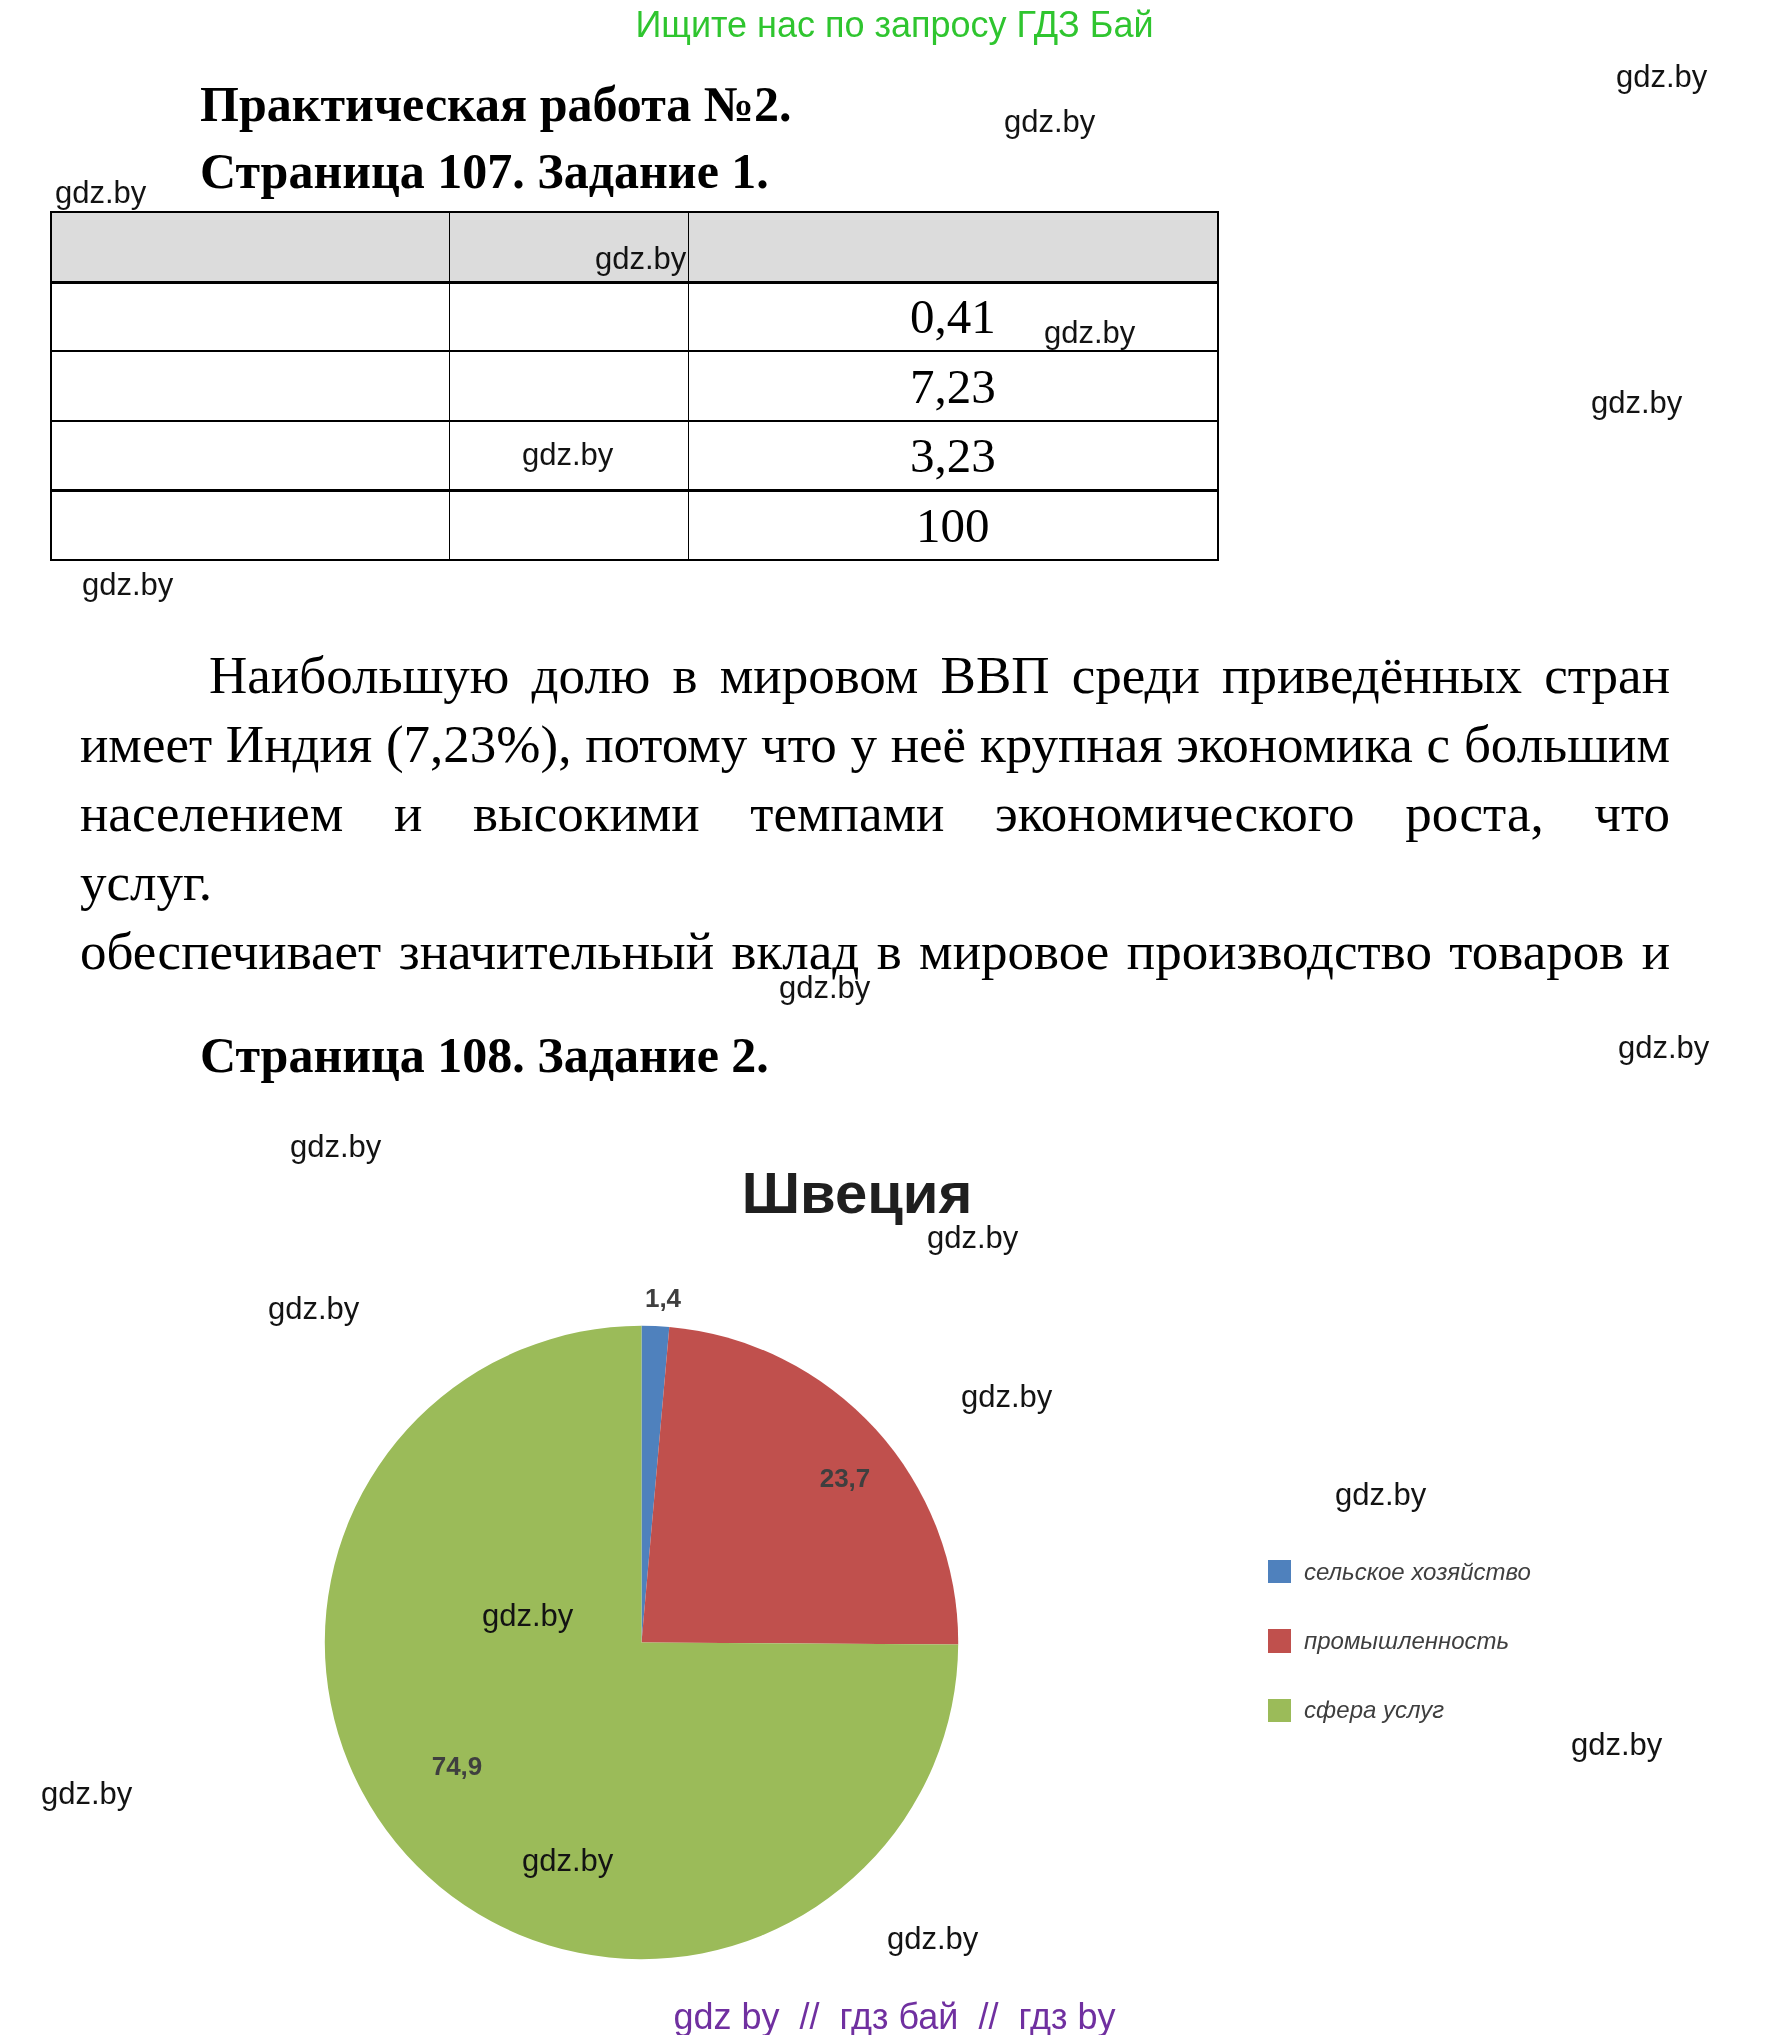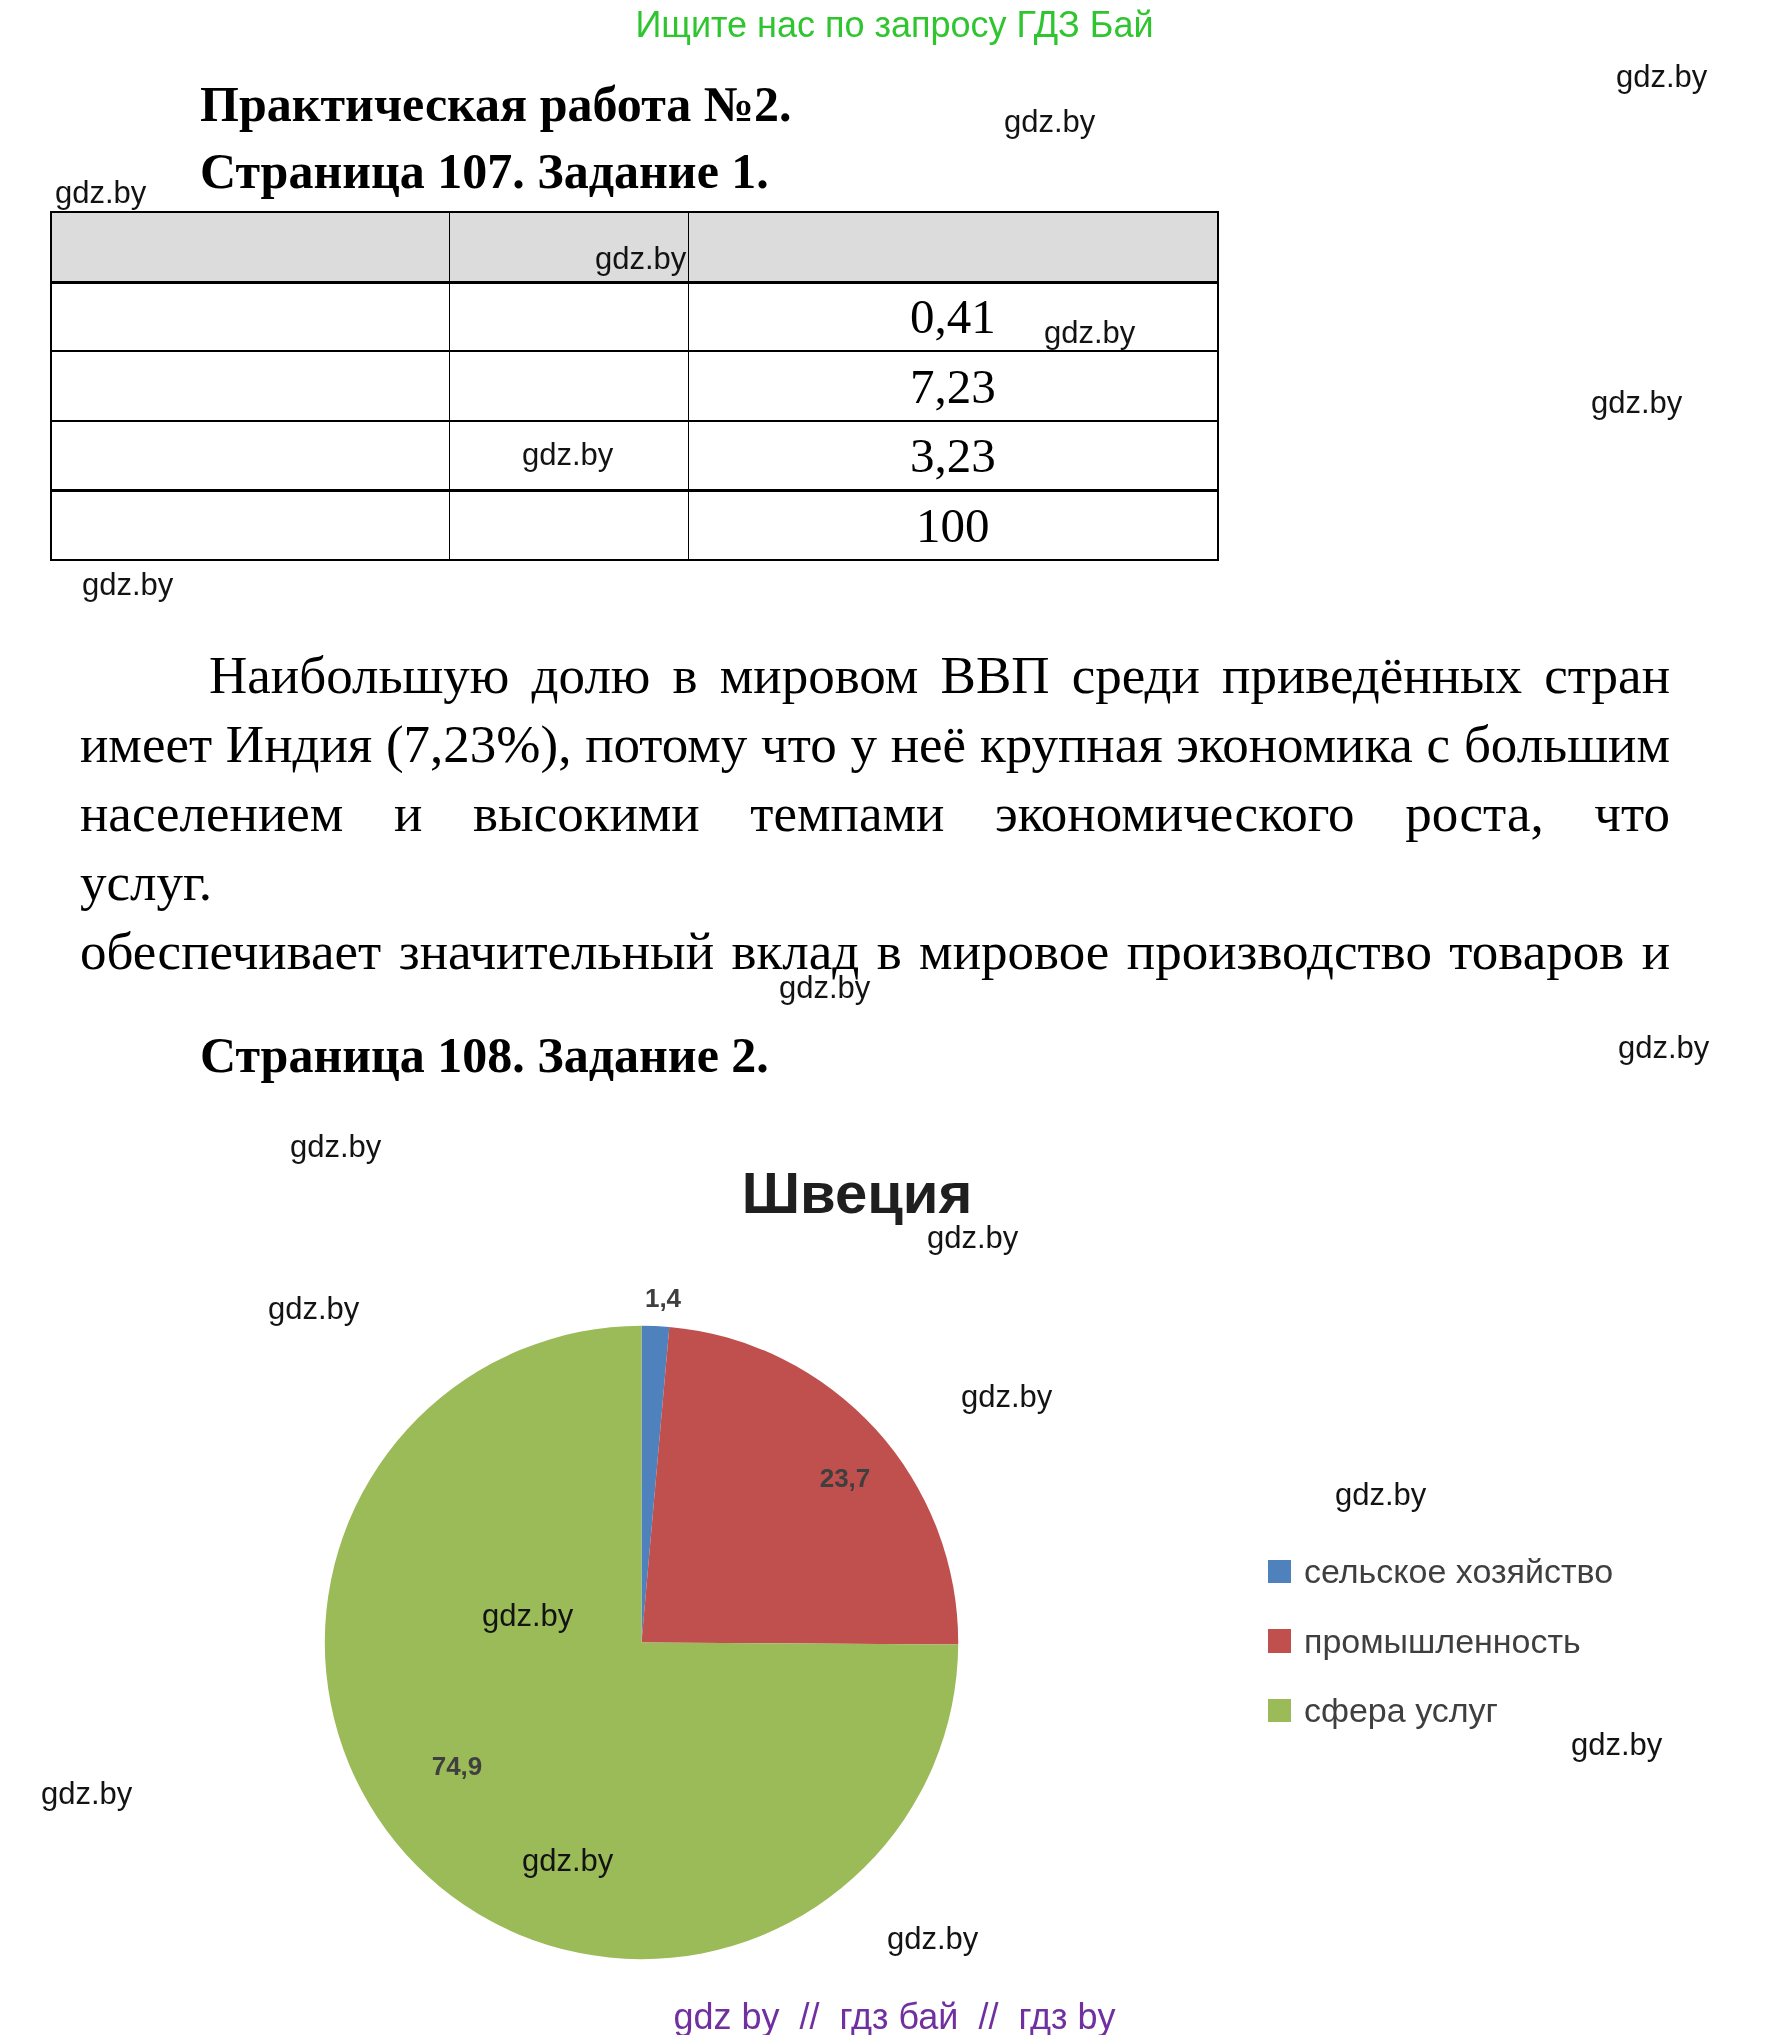--- a/index.html
+++ b/index.html
@@ -110,23 +110,24 @@
     height:23.4px;
     margin-bottom:46px;
   }
   .legend-swatch{
     width:23.4px;height:23.4px;
     flex:0 0 23.4px;
   }
   .legend-label{
     margin-left:12.6px;
     font-family:"Liberation Sans","DejaVu Sans",sans-serif;
-    font-size:34px;
+    font-size:24px;
     color:#3f3f3f;
     white-space:nowrap;
+    font-style:italic;
   }
   .footer{
     position:absolute;
     left:0;right:0;top:1996px;
     text-align:center;
     font-family:"Liberation Sans","DejaVu Sans",sans-serif;
     font-size:36px;
     color:#7030a0;
     white-space:pre;
   }

